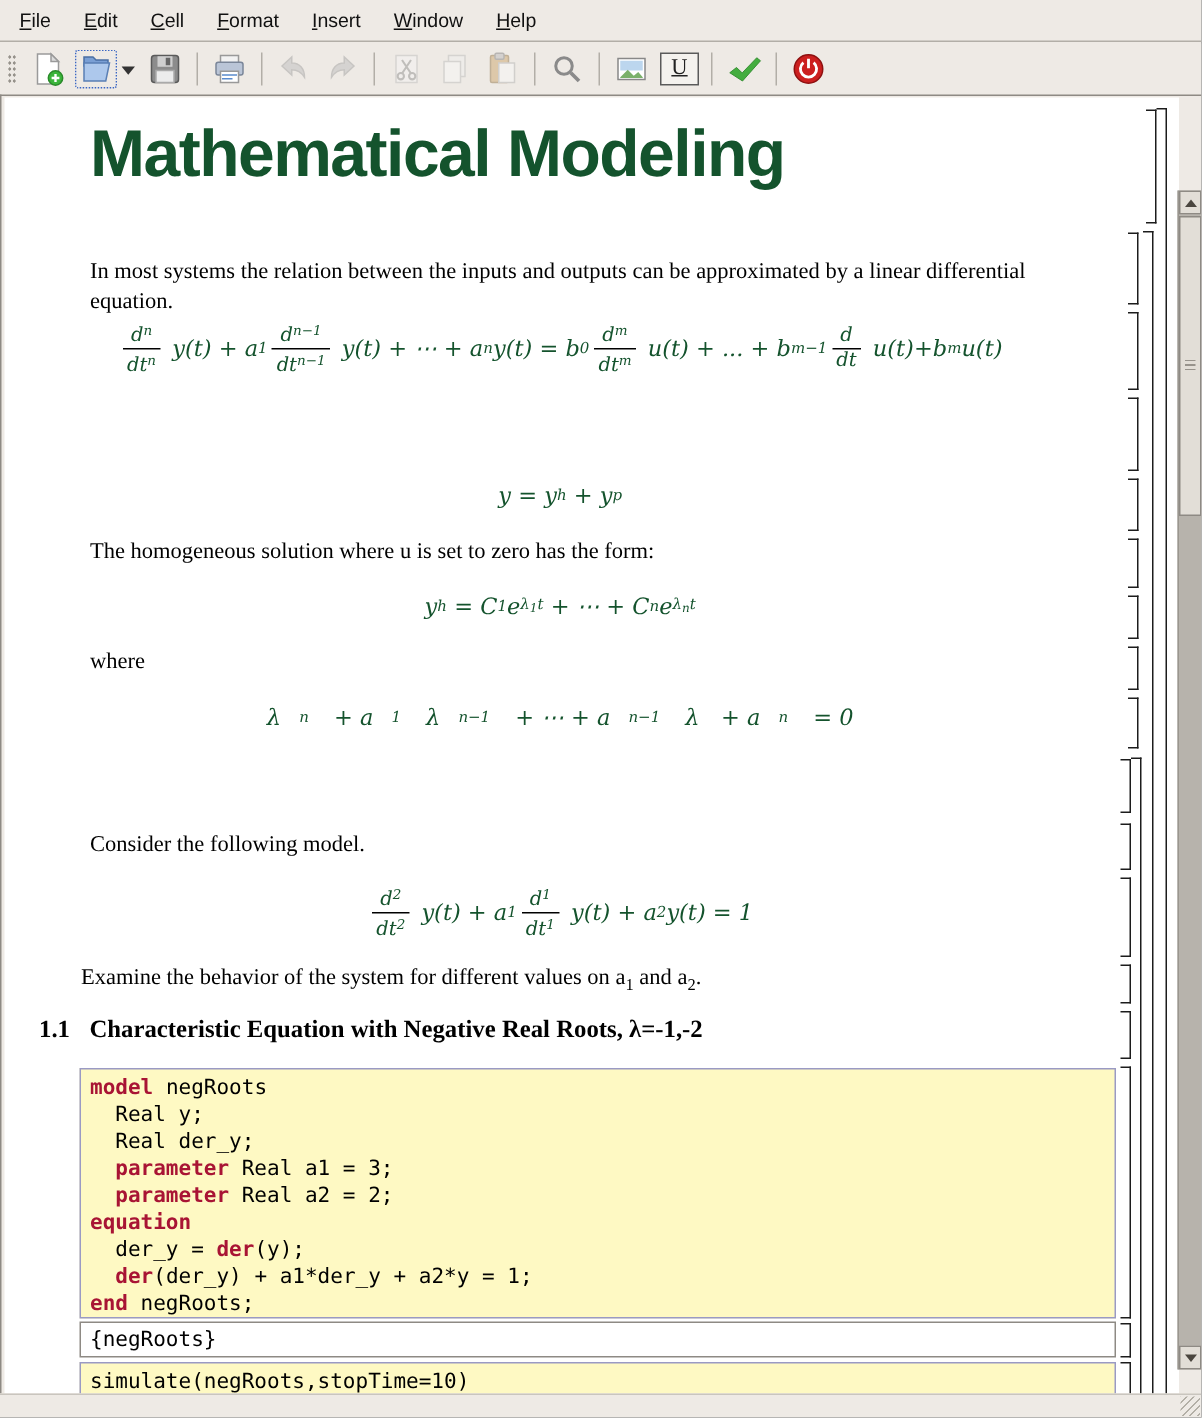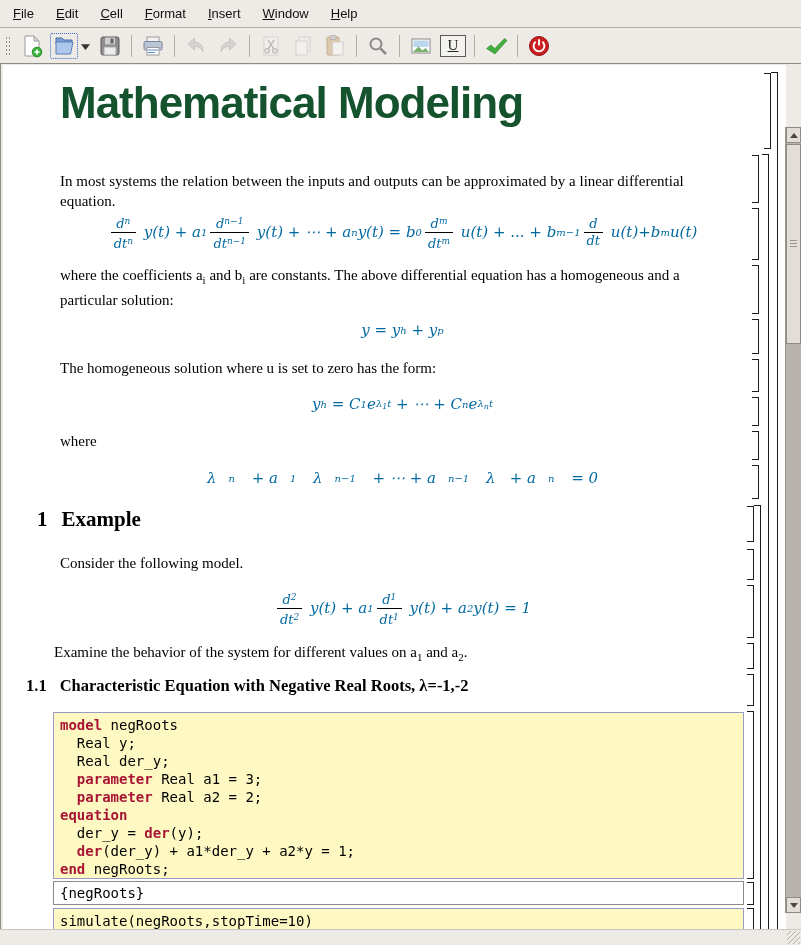--- a/index.html
+++ b/index.html
@@ -36,21 +36,21 @@
   .c-title{font-family:"Liberation Sans",sans-serif;font-weight:bold;font-size:44px;
            letter-spacing:-1px;color:#14532d;white-space:nowrap;}
   .c-text{font-family:"Liberation Serif",serif;font-size:15px;line-height:19.5px;color:#000;}
   .c-text sub{font-size:11px;}
   .c-h1{font-family:"Liberation Serif",serif;font-weight:bold;font-size:21px;color:#000;}
   .c-h1 .num{margin-right:14px;}
   .c-h2{font-family:"Liberation Serif",serif;font-weight:bold;font-size:16.5px;color:#000;}
   .c-h2 .num{margin-right:13px;text-align:right;}
 
   .c-math{display:flex;align-items:center;justify-content:center;
-          font-family:"DejaVu Serif",serif;font-style:italic;font-size:15px;color:#0369a1;white-space:pre;margin-left:29px;}
+          font-family:"DejaVu Serif",serif;font-style:italic;font-size:15px;color:#14532d;white-space:pre;}
   .c-math sup{font-size:10px;vertical-align:6px;}
   .c-math sub{font-size:10px;vertical-align:-3px;}
   .c-math sup .isub{font-size:8px;vertical-align:-2px;font-style:italic;}
   .fr{display:inline-block;text-align:center;vertical-align:middle;margin:0 3px;}
   .fr .n{display:block;border-bottom:1px solid #000;padding:0 3px;line-height:16px;font-size:13px;}
   .fr .d{display:block;padding:0 3px;line-height:16px;font-size:13px;}
   .fr sup{font-size:9px;vertical-align:4px;}
 
   .c-code{background:#fef9c3;border:1px solid #9a9ac4;font-family:"DejaVu Sans Mono",monospace;
           font-size:14px;line-height:18px;padding:3px 6px;white-space:pre;overflow:hidden;color:#000;}
@@ -207,27 +207,25 @@
         </svg>
       </div>
     </div>
 
   <div class="content">
     <div class="page">
 
       <div class="cell c-title" style="top: 13px; left: 57px; width: 700px; height: 58px;">Mathematical Modeling</div>
         <div class="cell c-text" style="top: 107px; left: 57px; width: 668px; height: 42px;"><span>In most systems the relation between the inputs and outputs can be approximated by a linear differential equation.</span></div>
         <div class="cell c-math" style="top: 138px; left: 0px; width: 741px; height: 58px;"><span class="fr"><span class="n">d<sup>n</sup></span><span class="d">dt<sup>n</sup></span></span> y(t) + a<sub>1</sub> <span class="fr"><span class="n">d<sup>n−1</sup></span><span class="d">dt<sup>n−1</sup></span></span> y(t) + ⋯ + a<sub>n</sub>y(t) = b<sub>0</sub> <span class="fr"><span class="n">d<sup>m</sup></span><span class="d">dt<sup>m</sup></span></span> u(t) + ... + b<sub>m−1</sub> <span class="fr"><span class="n">d</span><span class="d">dt</span></span> u(t)+b<sub>m</sub>u(t)</div>
-        <div class="cell c-text" style="top: 201px; left: 57px; width: 672px; height: 42px;"><span>where the coefficients a</span><sub>i</sub><span> and b</span><sub>i</sub><span> are constants. The above differential equation has a homogeneous and a particular solution:</span></div>
         <div class="cell c-math" style="top: 250px; left: 0px; width: 741px; height: 30px;">y = y<sub>h</sub> + y<sub>p</sub></div>
         <div class="cell c-text" style="top: 294px; left: 57px; width: 672px; height: 22px;"><span>The homogeneous solution where u is set to zero has the form:</span></div>
         <div class="cell c-math" style="top: 322px; left: 0px; width: 741px; height: 34px;">y<sub>h</sub> = C<sub>1</sub>e<sup>λ<span class="isub">1</span>t</sup> + ⋯ + C<sub>n</sub>e<sup>λ<span class="isub">n</span>t</sup></div>
         <div class="cell c-text" style="top: 367px; left: 57px; width: 672px; height: 22px;"><span>where</span></div>
         <div class="cell c-math" style="top: 396px; left: 0px; width: 741px; height: 34px; gap: 12px;">λ<sup>n</sup> + a<sub>1</sub> λ<sup>n−1</sup> + ⋯ + a<sub>n−1</sub> λ   + a<sub>n</sub> = 0</div>
-        <div class="cell c-h1" style="top: 442px; left: 34px; width: 672px; height: 28px;"><span class="num">1</span><span>Example</span></div>
         <div class="cell c-text" style="top: 489px; left: 57px; width: 672px; height: 22px;"><span>Consider the following model.</span></div>
         <div class="cell c-math" style="top: 514px; left: 0px; width: 741px; height: 58px;"><span class="fr"><span class="n">d<sup>2</sup></span><span class="d">dt<sup>2</sup></span></span> y(t) + a<sub>1</sub> <span class="fr"><span class="n">d<sup>1</sup></span><span class="d">dt<sup>1</sup></span></span> y(t) + a<sub>2</sub>y(t) = 1</div>
         <div class="cell c-text" style="top: 578px; left: 51px; width: 672px; height: 22px;"><span>Examine the behavior of the system for different values on a</span><sub>1</sub><span> and a</span><sub>2</sub><span>.</span></div>
         <div class="cell c-h2" style="top: 611px; left: 23px; width: 700px; height: 24px;"><span class="num">1.1</span><span>Characteristic Equation with Negative Real Roots, λ=-1,-2</span></div>
         <div class="cell c-code" style="top: 647px; left: 50px; width: 691px; height: 167px;"><div><span class="kw">model</span><span> negRoots</span></div><div><span>  Real y;</span></div><div><span>  Real der_y;</span></div><div><span>  </span><span class="kw">parameter</span><span> Real a1 = 3;</span></div><div><span>  </span><span class="kw">parameter</span><span> Real a2 = 2;</span></div><div><span class="kw">equation</span></div><div><span>  der_y = </span><span class="kw">der</span><span>(y);</span></div><div><span>  </span><span class="kw">der</span><span>(der_y) + a1*der_y + a2*y = 1;</span></div><div><span class="kw">end</span><span> negRoots;</span></div></div>
         <div class="cell c-out" style="top: 816px; left: 50px; width: 691px; height: 24px;">{negRoots}</div>
         <div class="cell c-code" style="top: 843px; left: 50px; width: 691px; height: 30px;"><div><span>simulate(negRoots,stopTime=10)</span></div></div>
         <div class="brackets">
           <div class="gline" style="left: 768px; top: 7px; height: 858px;"></div>
           <div class="gline" style="left: 759px; top: 89px; height: 776px;"></div>

